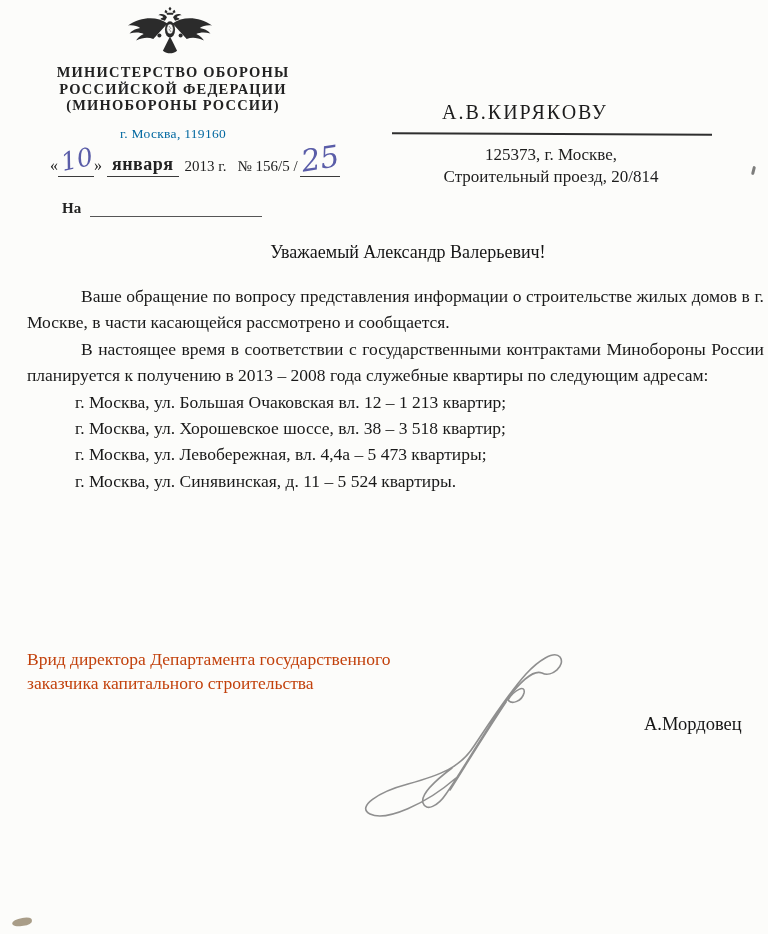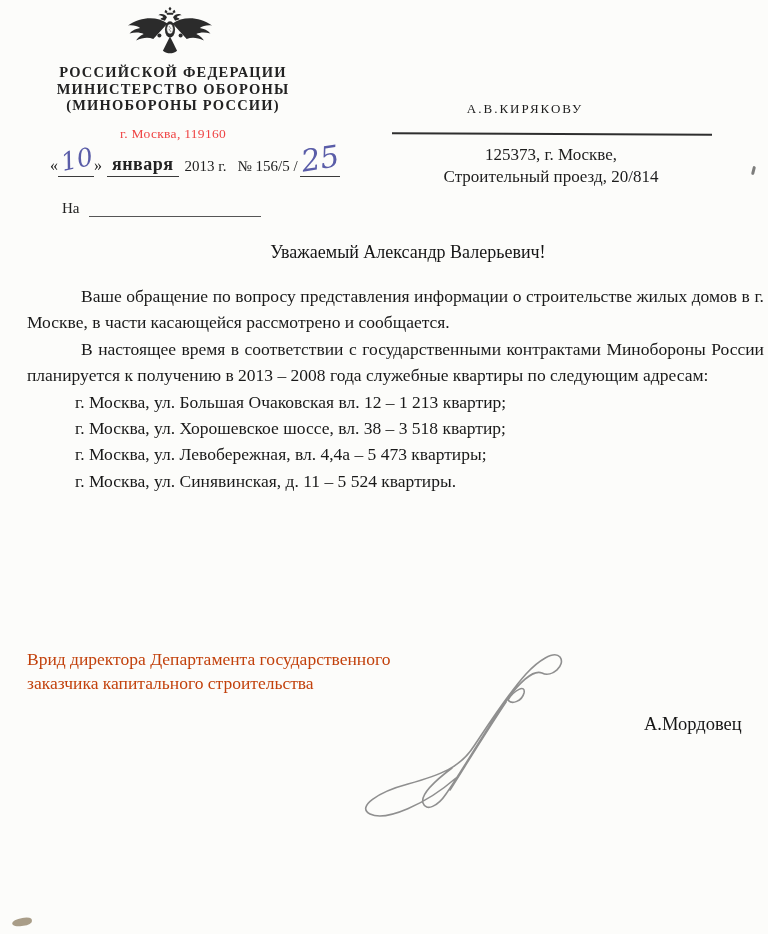--- a/index.html
+++ b/index.html
@@ -14,21 +14,21 @@
   }
   
   .org-block{
     position:absolute;left:28px;top:64px;width:290px;
     text-align:center;font-weight:bold;
     font-size:14.5px;letter-spacing:1.2px;line-height:16.5px;
     color:#222;
   }
   .city-zip{
     position:absolute;left:28px;top:126px;width:290px;
-    text-align:center;font-size:13.5px;letter-spacing:.3px;color:#ef4444;
+    text-align:center;font-size:13.5px;letter-spacing:.3px;color:#0369a1;
   }
   .date-line{
     position:absolute;left:50px;top:154px;
     display:flex;align-items:flex-end;
     font-size:15px;color:#222;white-space:nowrap;
   }
   .q{padding-bottom:2px;font-size:16px;}
   .blank{border-bottom:1.6px solid #3a3a3a;position:relative;height:20px;}
   .day-blank{width:36px;}
   .num-blank{width:40px;margin-left:2px;}
@@ -39,27 +39,27 @@
   .hw-day{left:3px;top:-11px;font-size:25px;transform:rotate(-12deg);}
   .hw-num{left:1px;top:-15px;font-size:30px;transform:rotate(-9deg);}
   .month{
     font-weight:bold;font-size:18px;letter-spacing:.5px;
     border-bottom:1.6px solid #3a3a3a;padding:0 5px 1px;margin-left:5px;
   }
   .year{margin-left:6px;padding-bottom:2px;}
   .numlbl{margin-left:11px;padding-bottom:2px;}
   .ref-line{
     position:absolute;left:62px;top:198px;display:flex;align-items:flex-end;
-    font-size:15px;color:#222;
+    font-size:15px;color:#222;font-weight:bold;
   }
   .ref-blank{width:172px;border-bottom:1.6px solid #555;height:18px;margin-left:9px;}
   
   .addressee-name{
     position:absolute;left:380px;top:101px;width:290px;text-align:center;
-    font-size:13px;letter-spacing:2px;color:#1c1c1c;
+    font-size:20px;letter-spacing:2px;color:#1c1c1c;
   }
   .addressee-rule{
     position:absolute;left:392px;top:133px;width:320px;height:2px;
     background:#2e2e2e;transform:rotate(.25deg);
   }
   .addr-line1{position:absolute;left:400px;top:145px;width:302px;text-align:center;font-size:17px;}
   .addr-line2{position:absolute;left:400px;top:167px;width:302px;text-align:center;font-size:17px;}
   
   .salutation{
     position:absolute;left:48px;top:242px;width:720px;
@@ -108,22 +108,22 @@
       <ellipse cx="85" cy="46" rx="10" ry="16"></ellipse>
       <path d="M85,60 l-14,28 c9,7 19,7 28,0 z"></path>
       <circle cx="64" cy="58" r="4"></circle>
       <circle cx="106" cy="58" r="4"></circle>
     </g>
     <ellipse cx="85" cy="45" rx="6.5" ry="10" fill="#f7f7f5" stroke="#2b2b2b" stroke-width="1"></ellipse>
     <path d="M83,39 l4,6 m-4,0 l4,6" stroke="#2b2b2b" stroke-width="1" fill="none"></path>
   </svg>
 
   <div class="org-block">
+    <div>МИНИСТЕРСТВО ОБОРОНЫ</div>
     <div>РОССИЙСКОЙ ФЕДЕРАЦИИ</div>
-    <div>МИНИСТЕРСТВО ОБОРОНЫ</div>
     <div>(МИНОБОРОНЫ РОССИИ)</div>
   </div>
   <div class="city-zip">г. Москва, 119160</div>
 
   <div class="date-line">
     <span class="q">«</span>
     <span class="blank day-blank">
       <span class="hw hw-day">10</span>
     </span>
     <span class="q">»</span>

